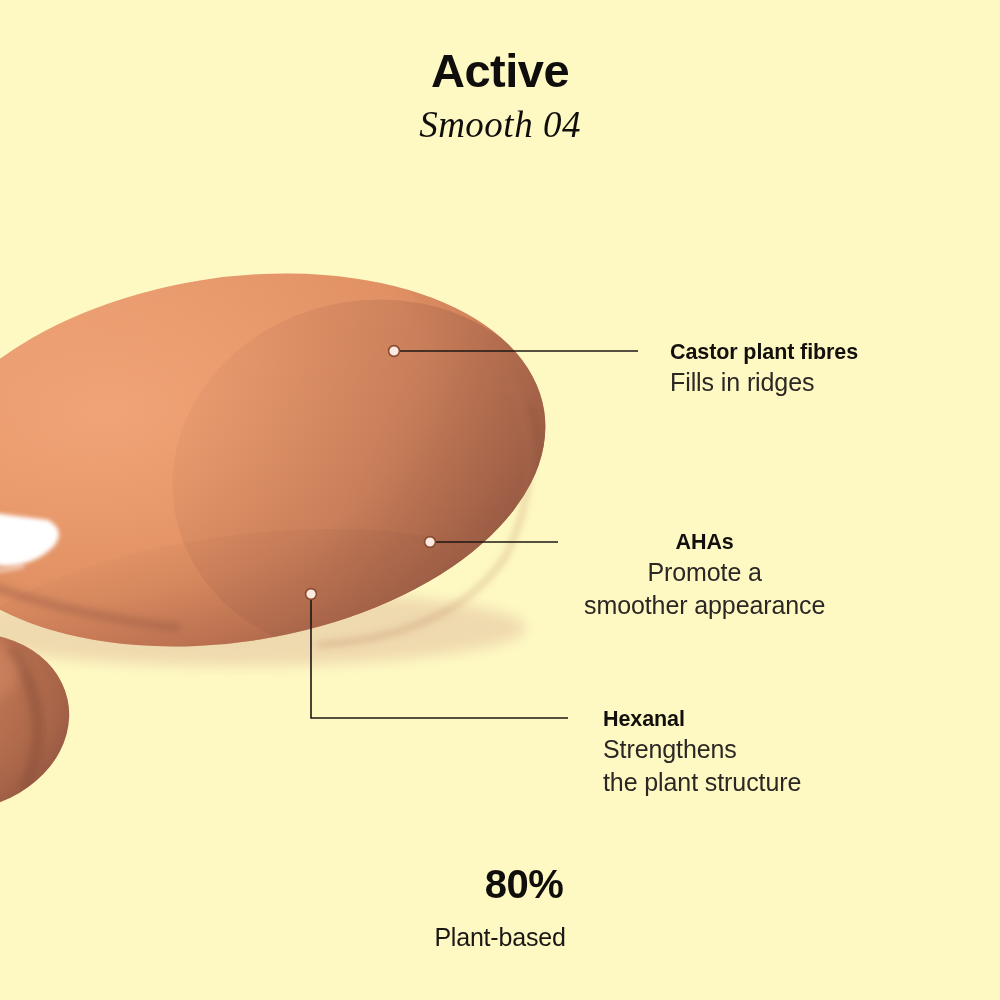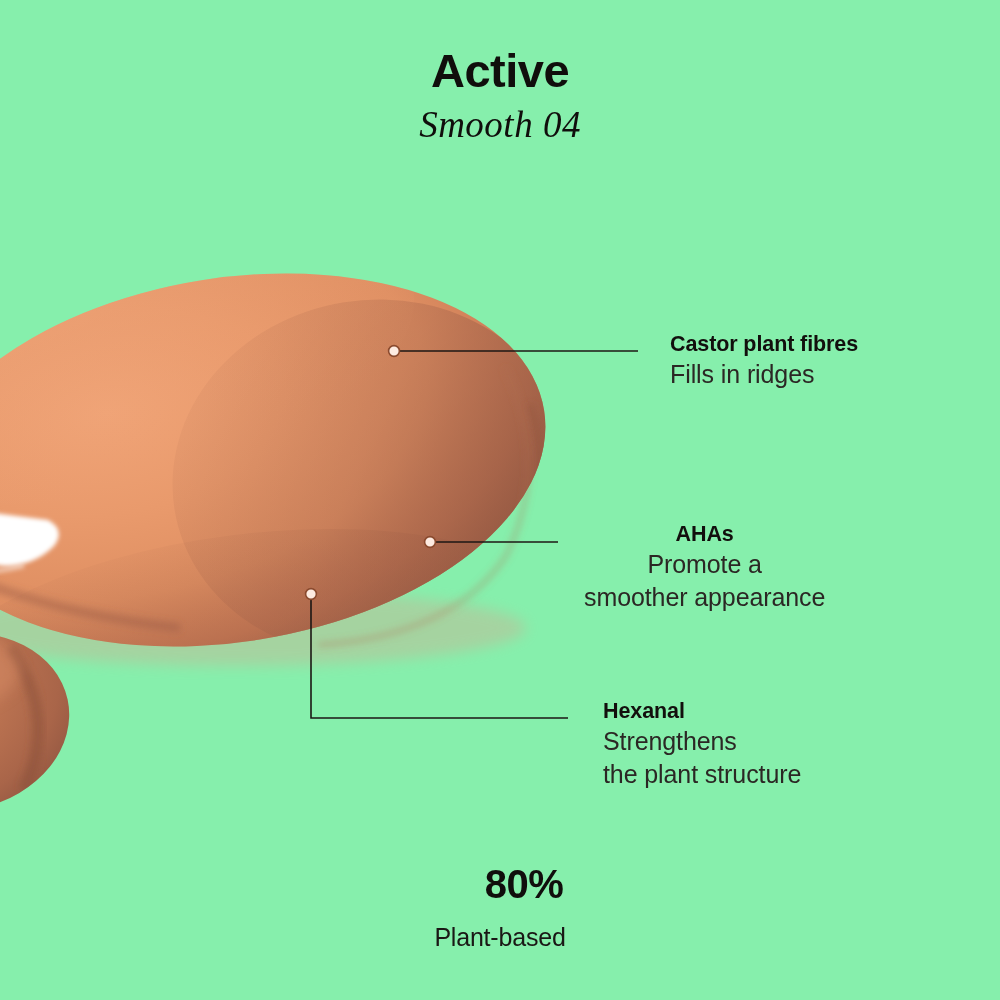--- a/index.html
+++ b/index.html
@@ -11,21 +11,21 @@
     height: 1000px;
     overflow: hidden;
     font-family: "Liberation Sans", sans-serif;
     background: #FDEBE1;
   }
 
   #stage {
     position: relative;
     width: 1000px;
     height: 1000px;
-    background: #86efac;
+    background: #fef9c3;
     overflow: hidden;
   }
 
   
   .header {
     position: absolute;
     top: 0;
     left: 0;
     width: 1000px;
     text-align: center;
@@ -56,20 +56,21 @@
     left: 0;
     top: 0;
     width: 1000px;
     height: 1000px;
     pointer-events: none;
   }
 
   
   .callout {
     position: absolute;
+    margin-top: 8px;
   }
   .callout-title {
     font-size: 21.5px;
     font-weight: 700;
     color: #120F0D;
     line-height: 1.25;
     letter-spacing: -0.1px;
     white-space: nowrap;
   }
   .callout-line {

